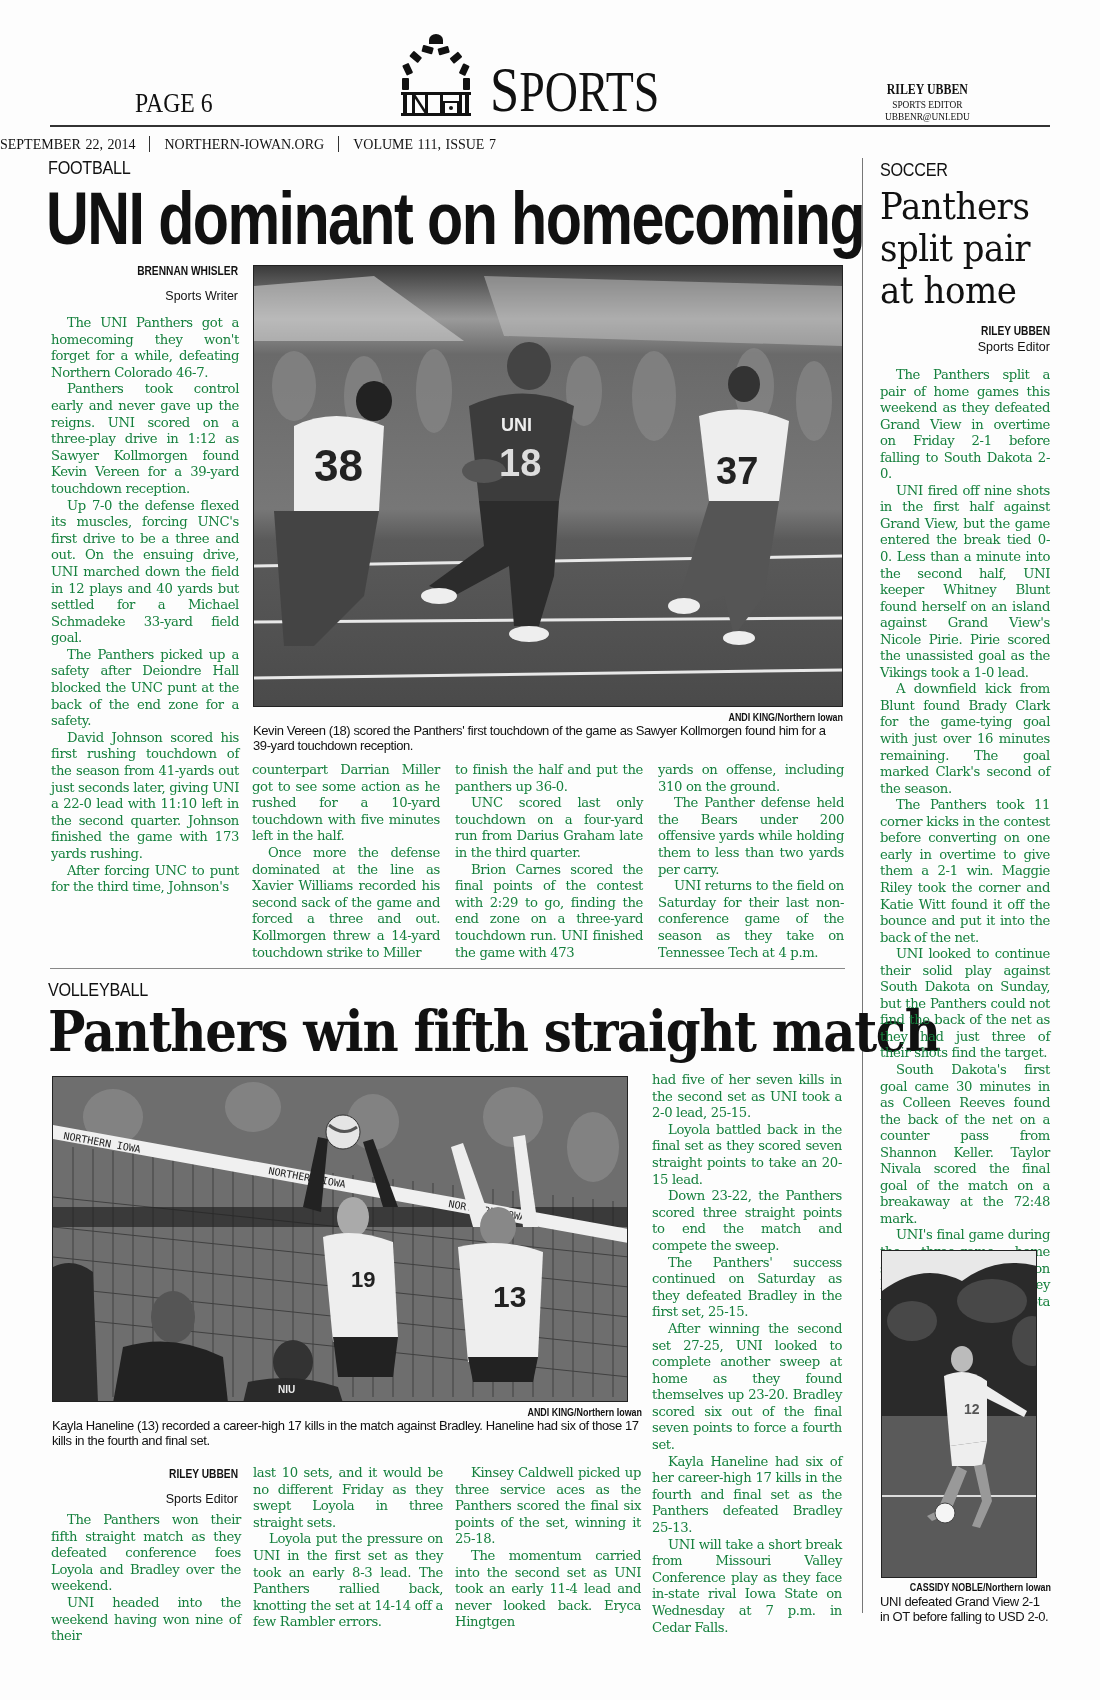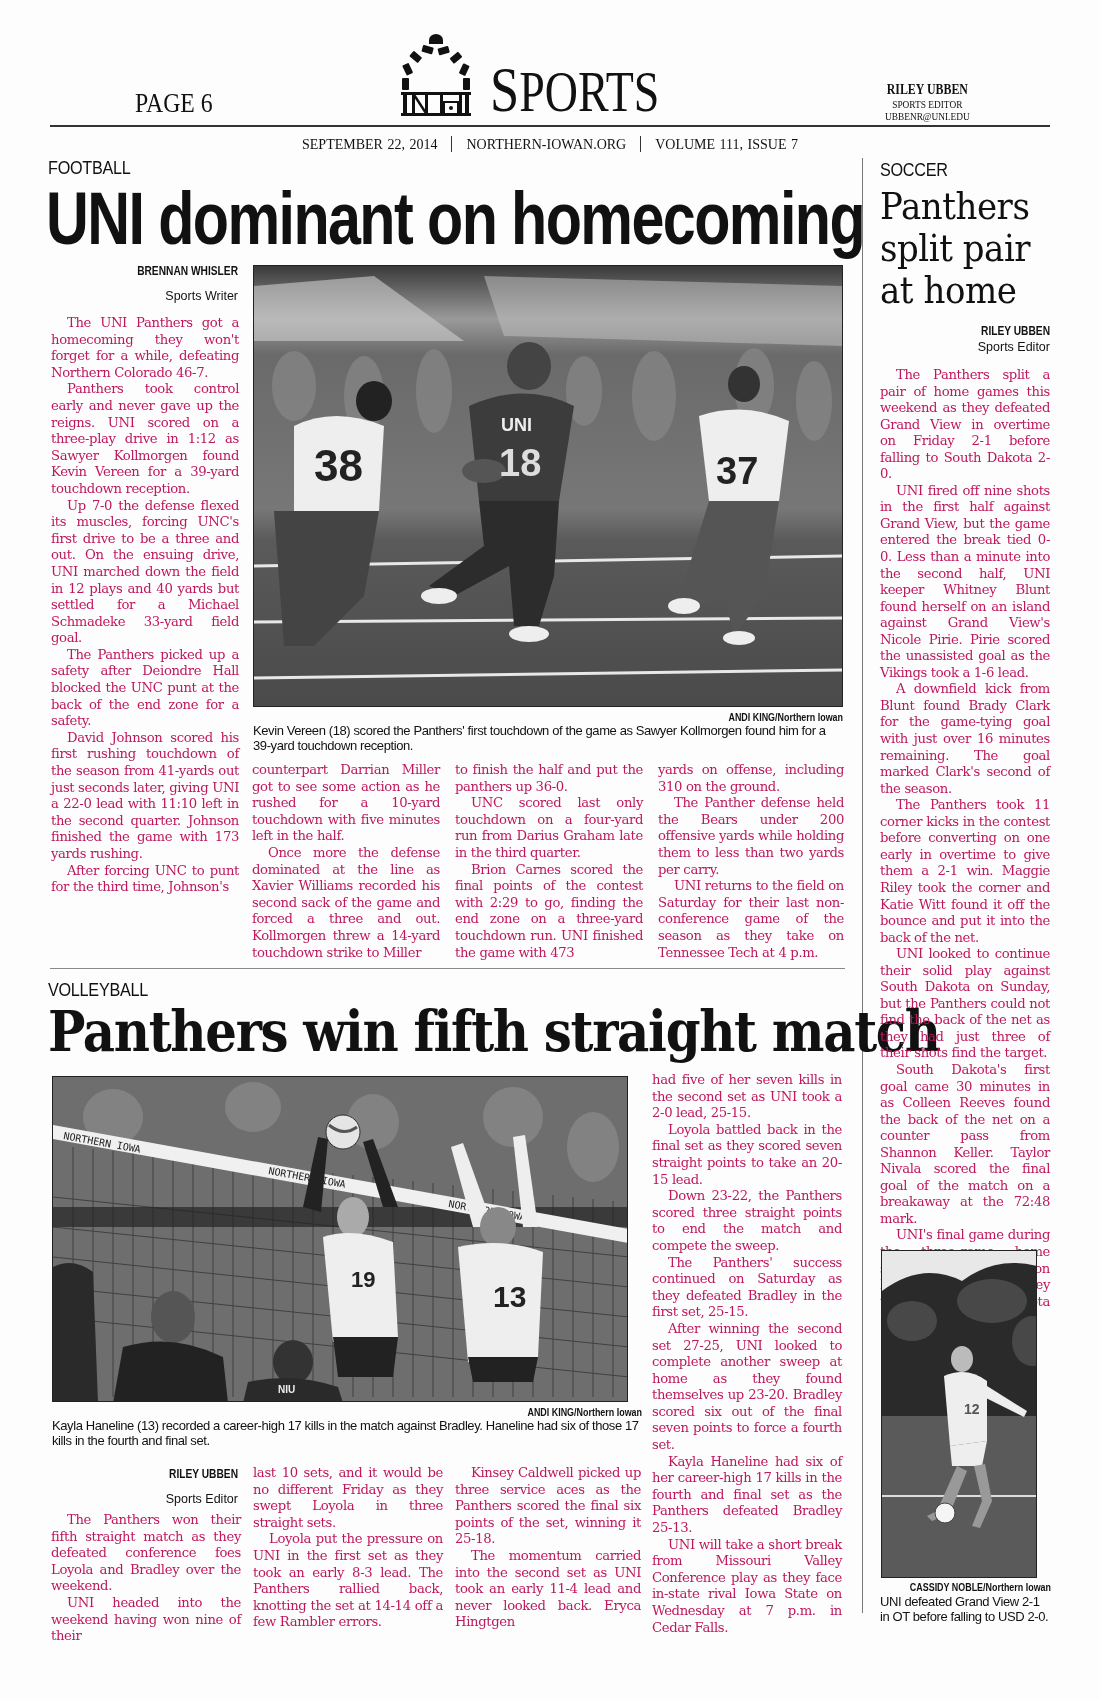--- a/index.html
+++ b/index.html
@@ -12,39 +12,39 @@
   .page-num { left: 135px; top: 88px; font-family: "Liberation Serif", serif; font-size: 27px; letter-spacing: 0px; transform: scaleX(0.88); transform-origin: left; }
   .logo { left: 396px; top: 34px; width: 80px; height: 82px; }
   .sports-word { left: 490px; top: 62px; font-family: "Liberation Serif", serif; font-size: 56px; line-height: 56px; transform: scaleX(0.82); transform-origin: left; letter-spacing: 0px; }
   .sports-word .big { font-size: 64px; }
   .editor-box { right: 130px; top: 82px; text-align: center; font-family: "Liberation Serif", serif; transform: scaleX(0.85); transform-origin: right; }
   .editor-box .n { font-size: 14px; font-weight: bold; }
   .editor-box .t { font-size: 11px; }
   .editor-box .e { font-size: 11px; }
 
   .top-rule { left: 50px; top: 125px; width: 1000px; height: 2px; background: #333; }
-  .dateline { left: 0; width: 1100px; top: 136px; text-align: center; font-family: "Liberation Serif", serif; font-size: 14px; word-spacing: 1px; }
+  .dateline { left: 0; width: 1100px; top: 136px; text-align: left; font-family: "Liberation Serif", serif; font-size: 14px; word-spacing: 1px; }
   .dateline .sep { display: inline-block; width: 1px; height: 16px; background: #333; vertical-align: -3px; margin: 0 14px; }
 
   .vrule { left: 862px; top: 158px; width: 1px; height: 1455px; background: #777; }
 
   
   .kicker { font-family: "Liberation Sans", sans-serif; font-size: 18px; transform: scaleX(0.9); transform-origin: left; letter-spacing: -0.3px; }
 
   
   .fb-kicker { left: 48px; top: 158px; }
   .fb-headline { left: 46px; top: 178px; font-family: "Liberation Sans", sans-serif; font-weight: bold; font-size: 75px; line-height: 80px; letter-spacing: -2px; transform: scaleX(0.79); transform-origin: left; white-space: nowrap; }
 
   .byline { text-align: right; font-family: "Liberation Sans", sans-serif; }
   .byline .n { font-weight: bold; font-size: 12px; transform: scaleX(0.85); transform-origin: right; display: block; }
   .byline .r { font-size: 12.5px; margin-top: 11px; display: block; }
 
   .fb-byline { left: 110px; top: 264px; width: 128px; }
 
-  .col { font-family: "DejaVu Serif", serif; font-size: 13.2px; line-height: 16.6px; text-align: justify; hyphens: manual; color: #be185d; letter-spacing: -0.35px; }
+  .col { font-family: "DejaVu Serif", serif; font-size: 13.2px; line-height: 16.6px; text-align: justify; hyphens: manual; color: #15803d; letter-spacing: -0.35px; }
   .col p { text-indent: 16px; }
   .col p.noindent { text-indent: 0; }
 
   .fb-col1 { left: 51px; top: 315px; width: 188px; }
   .fb-col2 { left: 252px; top: 762px; width: 188px; }
   .fb-col3 { left: 455px; top: 762px; width: 188px; }
   .fb-col4 { left: 658px; top: 762px; width: 186px; }
 
   .photo { background: #555; overflow: hidden; border: 1px solid #222; }
   .fb-photo { left: 253px; top: 265px; width: 590px; height: 442px; }
@@ -351,21 +351,21 @@
   <div>Panthers</div>
   <div>split pair</div>
   <div>at home</div>
 </div>
 <div class="abs byline sc-byline">
   <span class="n">RILEY UBBEN</span>
   <span class="r" style="margin-top:2px">Sports Editor</span>
 </div>
 <div class="abs col sc-col1" style="line-height:16.55px;">
   <p>The Panthers split a pair of home games this weekend as they defeated Grand View in overtime on Friday 2-1 before falling to South Dakota 2-0.</p>
-  <p>UNI fired off nine shots in the first half against Grand View, but the game entered the break tied 0-0. Less than a minute into the second half, UNI keeper Whitney Blunt found herself on an island against Grand View's Nicole Pirie. Pirie scored the unassisted goal as the Vikings took a 1-6 lead.</p>
+  <p>UNI fired off nine shots in the first half against Grand View, but the game entered the break tied 0-0. Less than a minute into the second half, UNI keeper Whitney Blunt found herself on an island against Grand View's Nicole Pirie. Pirie scored the unassisted goal as the Vikings took a 1-0 lead.</p>
   <p>A downfield kick from Blunt found Brady Clark for the game-tying goal with just over 16 minutes remaining. The goal marked Clark's second of the season.</p>
   <p>The Panthers took 11 corner kicks in the contest before converting on one early in overtime to give them a 2-1 win. Maggie Riley took the corner and Katie Witt found it off the bounce and put it into the back of the net.</p>
   <p>UNI looked to continue their solid play against South Dakota on Sunday, but the Panthers could not find the back of the net as they had just three of their shots find the target.</p>
   <p>South Dakota's first goal came 30 minutes in as Colleen Reeves found the back of the net on a counter pass from Shannon Keller. Taylor Nivala scored the final goal of the match on a breakaway at the 72:48 mark.</p>
   <p>UNI's final game during the three-game home stretch will take place on Friday at 6 p.m. as they take on South Dakota State in Waterloo.</p>
 </div>
 
 <div class="abs photo sc-photo" title="UNI soccer player #12 striking the ball">
   <svg width="170" height="328" viewBox="0 0 170 328">
     <rect width="170" height="328" fill="#e8e8e8"></rect>

